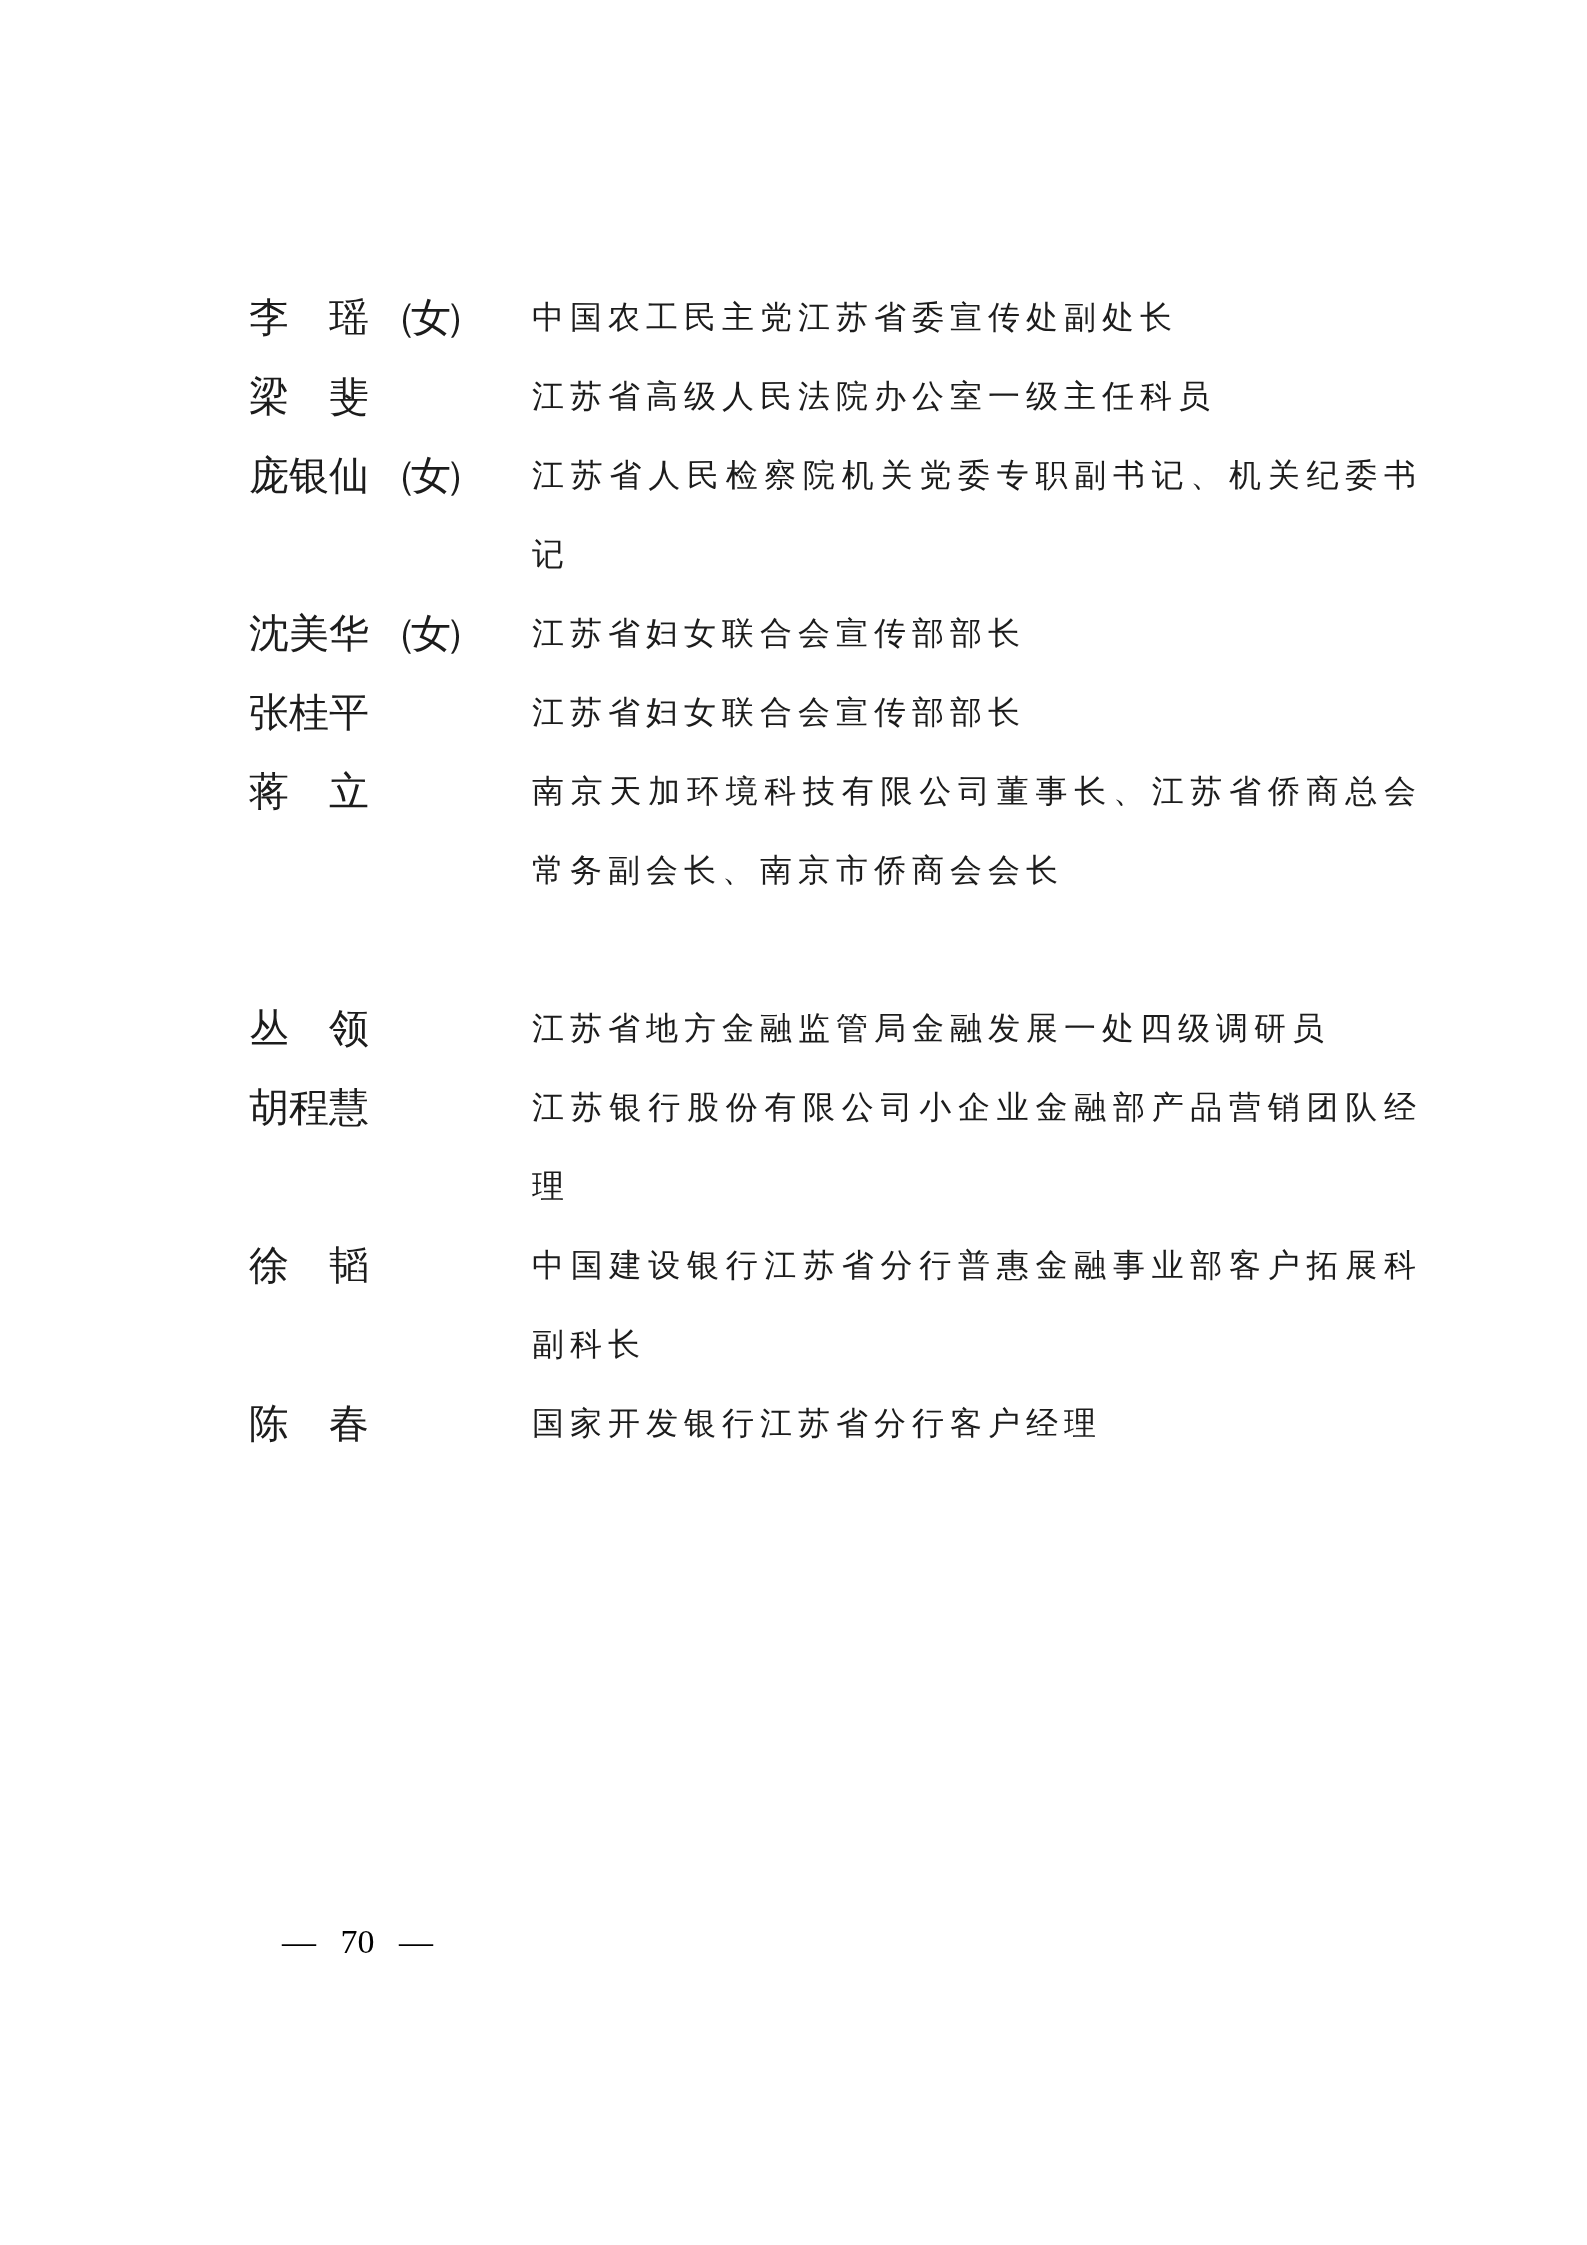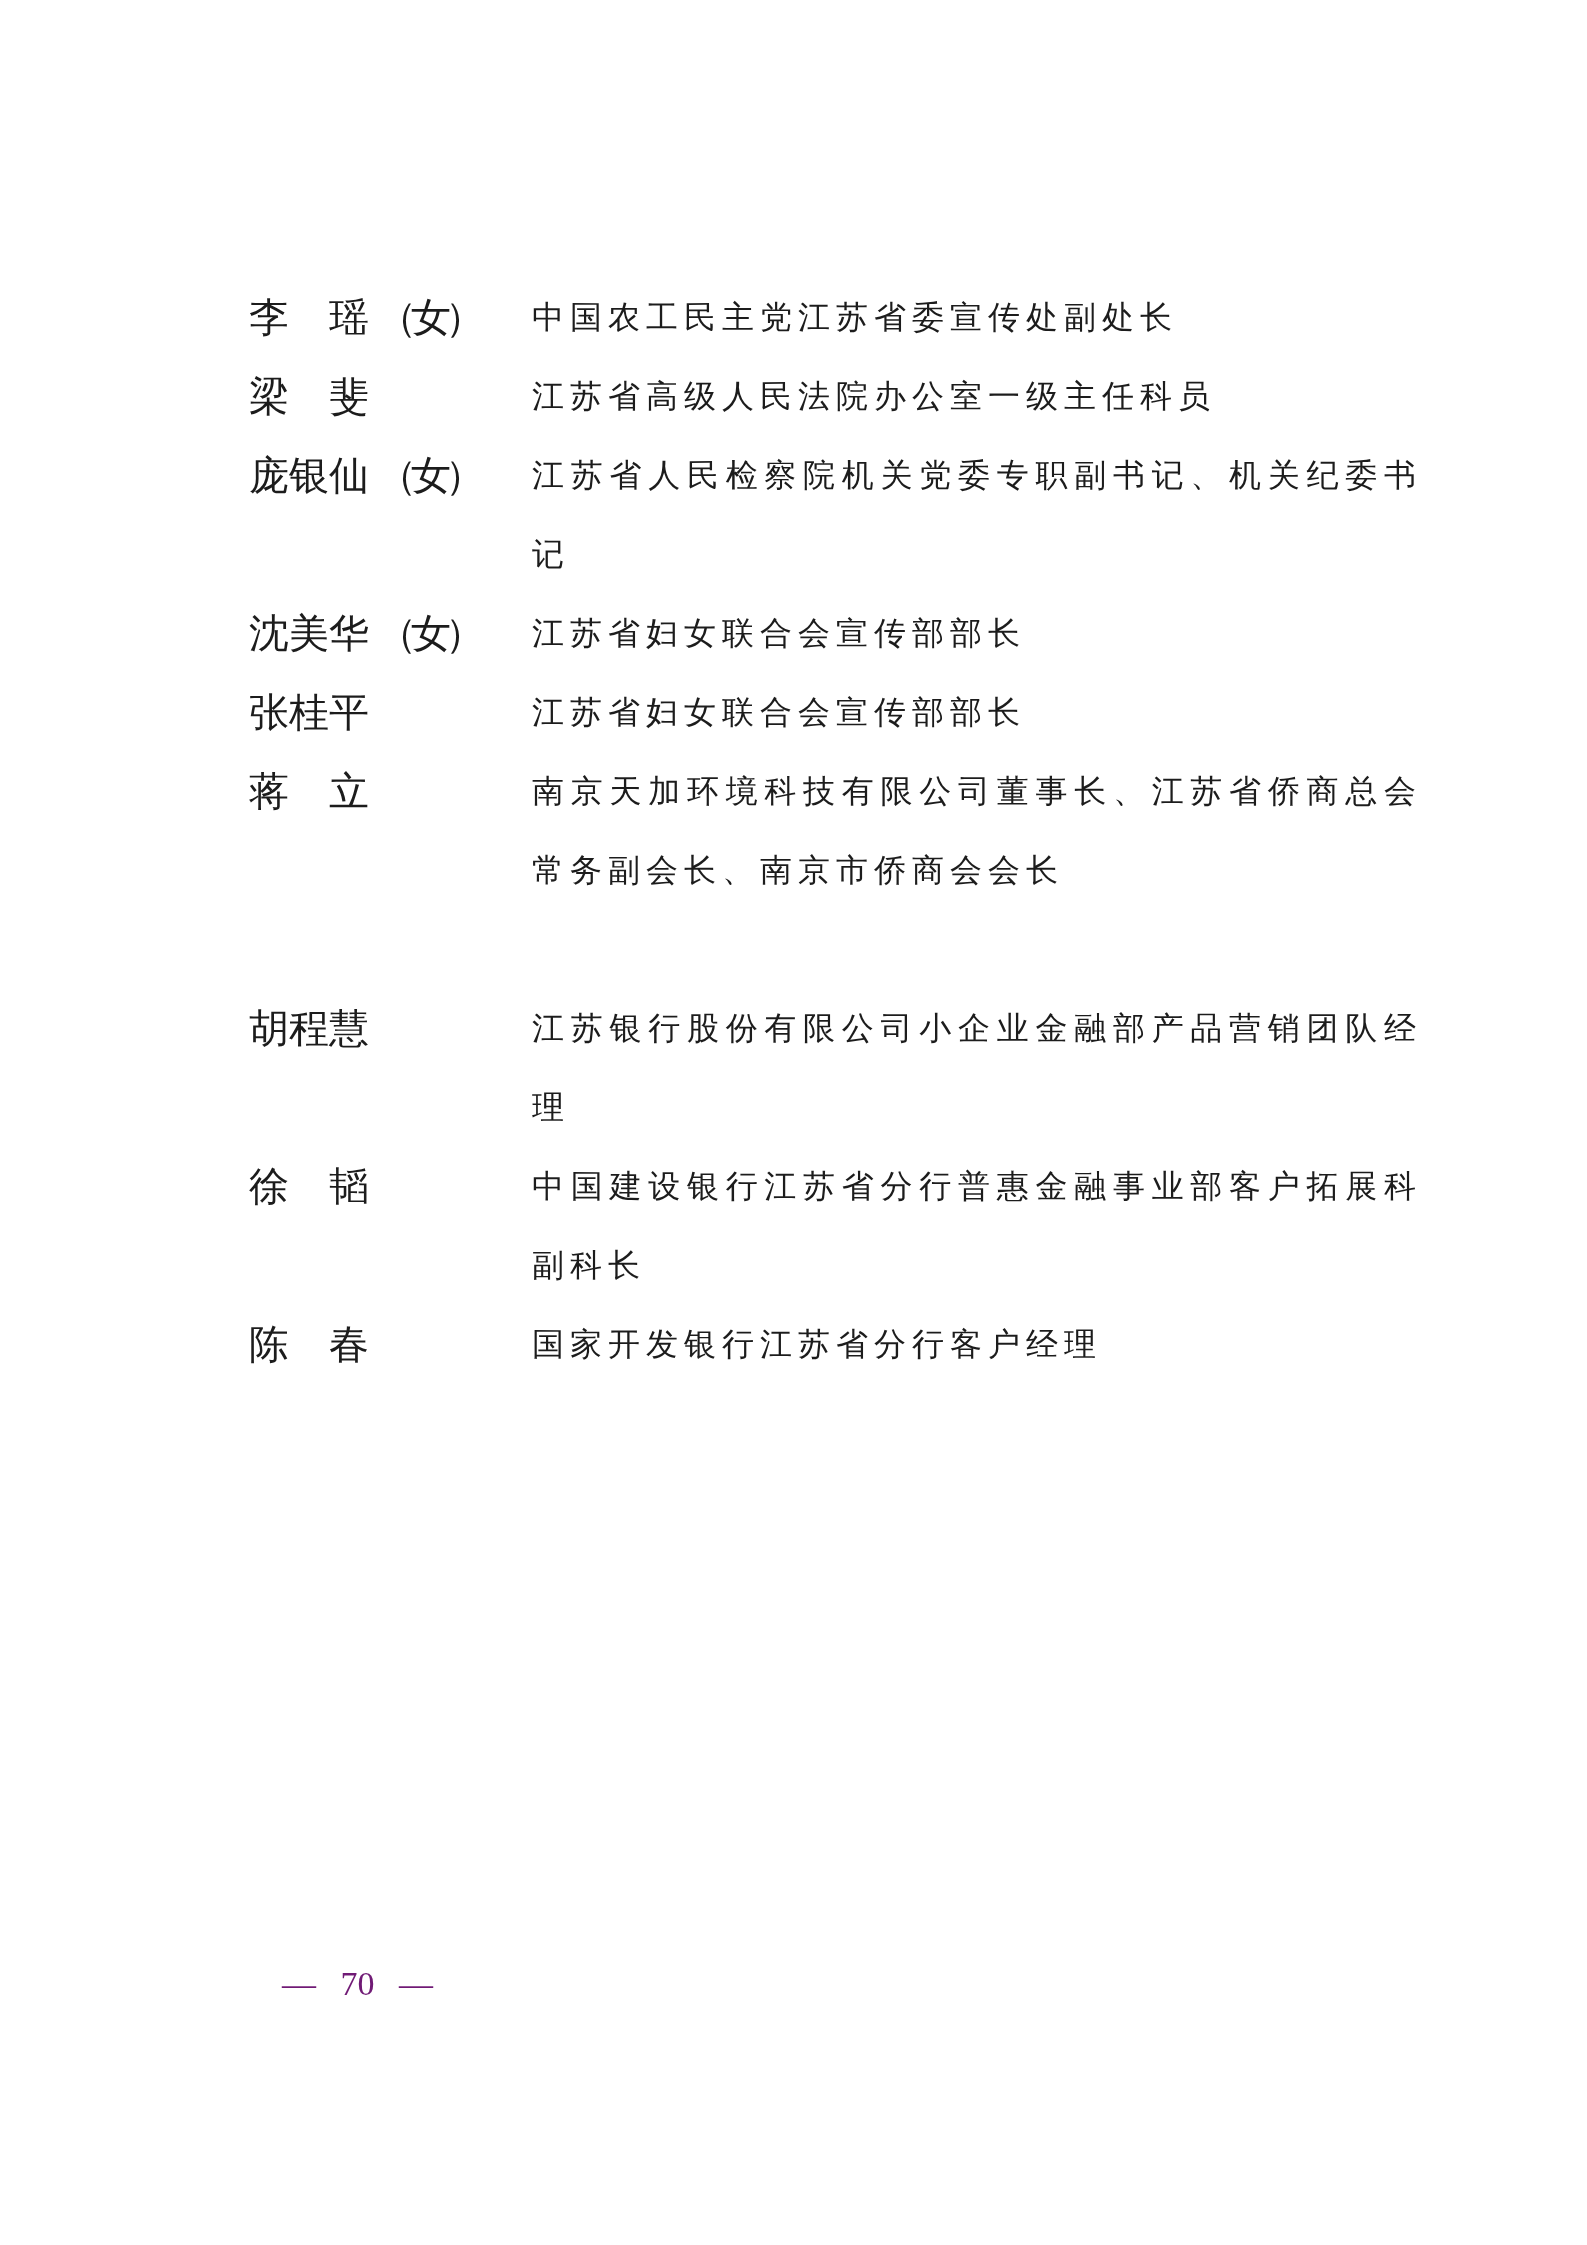--- a/index.html
+++ b/index.html
@@ -53,25 +53,25 @@
     font-size: 32px;
     line-height: 79px;
     letter-spacing: 6px;
     text-align: justify;
     overflow-wrap: normal;
     word-break: normal;
   }
   .page-number {
     position: absolute;
     left: 238px;
-    top: 1962px;
+    top: 1920px;
     font-size: 34px;
     line-height: 44px;
     word-spacing: 16px;
-    color: #701a75;
+    color: #000000;
   }
 </style>
 </head>
 <body>
 
 <div class="page">
   <div class="content">
 
     <div class="section">
       <div class="entry">
@@ -114,20 +114,27 @@
           <span class="person-name">蒋　立</span>
           <span class="gender-suffix"></span>
         </div>
         <div class="entry-title">南京天加环境科技有限公司董事长、江苏省侨商总会常务副会长、南京市侨商会会长</div>
       </div>
     </div>
 
     <div class="section">
       <div class="entry">
         <div class="name-cell">
+          <span class="person-name">丛　领</span>
+          <span class="gender-suffix"></span>
+        </div>
+        <div class="entry-title">江苏省地方金融监管局金融发展一处四级调研员</div>
+      </div>
+      <div class="entry">
+        <div class="name-cell">
           <span class="person-name">胡程慧</span>
           <span class="gender-suffix"></span>
         </div>
         <div class="entry-title">江苏银行股份有限公司小企业金融部产品营销团队经理</div>
       </div>
       <div class="entry">
         <div class="name-cell">
           <span class="person-name">徐　韬</span>
           <span class="gender-suffix"></span>
         </div>

